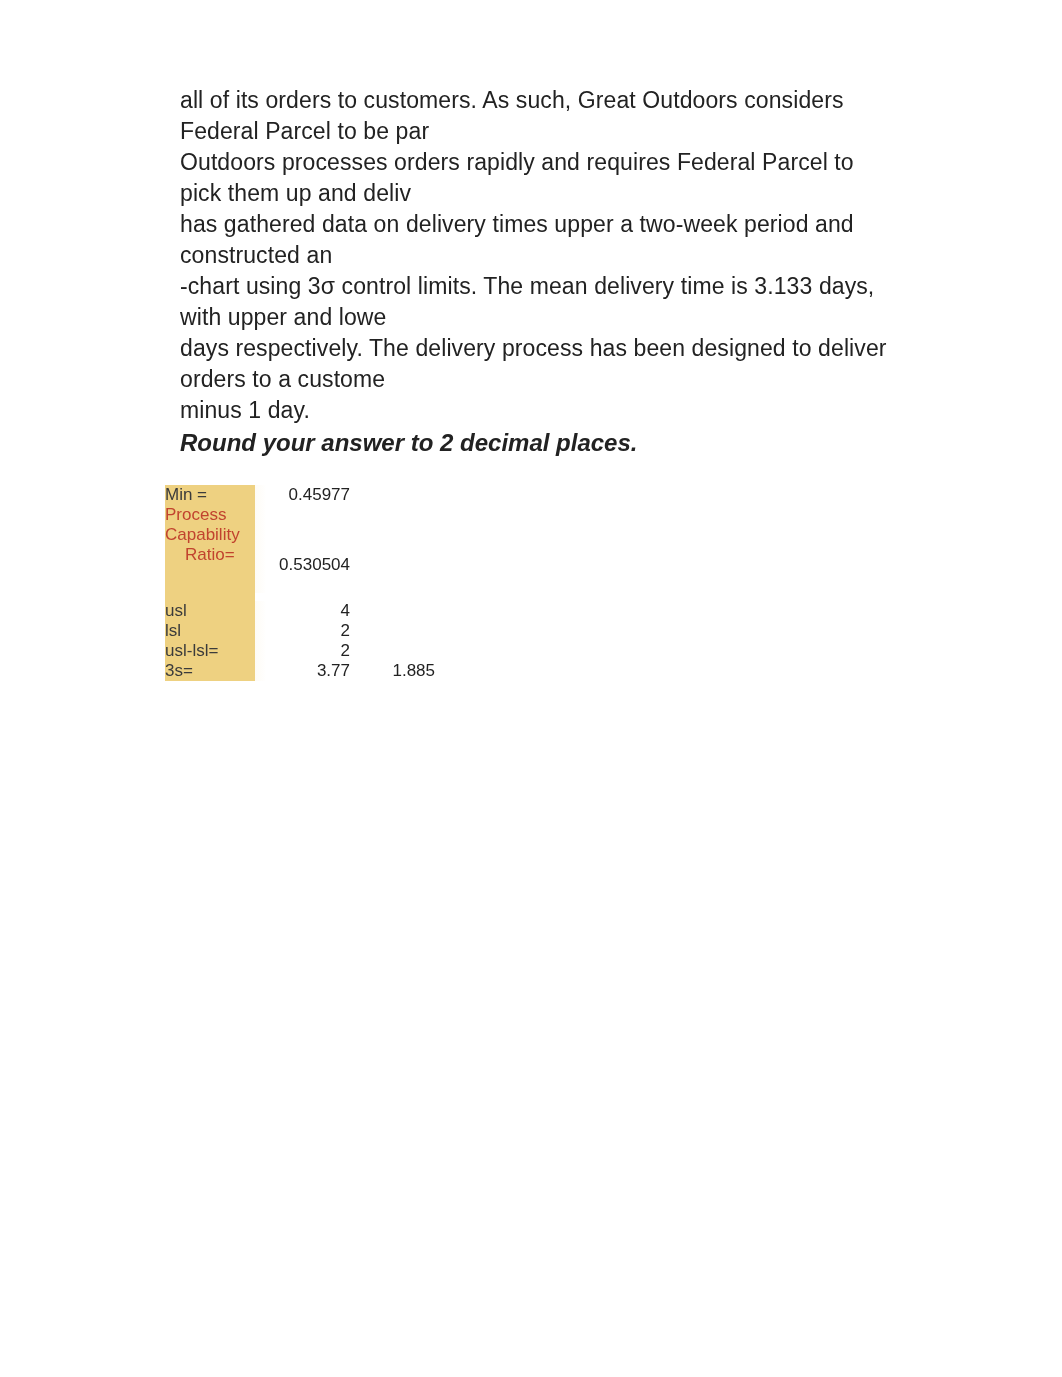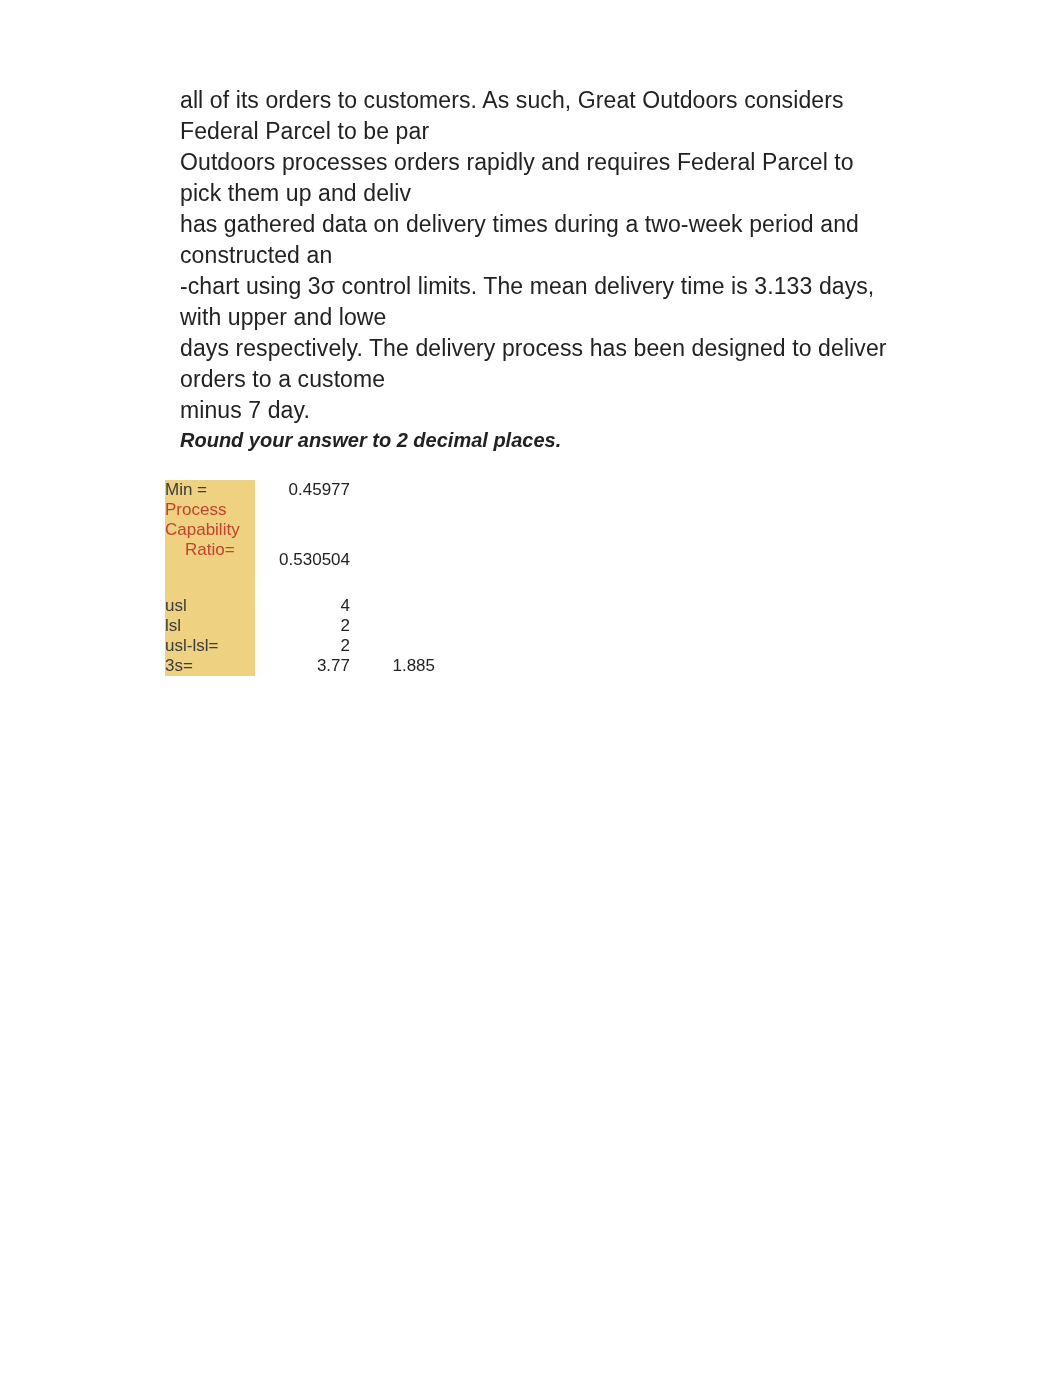--- a/index.html
+++ b/index.html
@@ -20,21 +20,21 @@
     .paragraph {
       font-size: 23px;
       line-height: 1.35;
       color: #222;
       max-width: 720px;
       letter-spacing: 0.1px;
     }
     .bold-instruction {
       font-weight: bold;
       font-style: italic;
-      font-size: 20px;
+      font-size: 24px;
       color: #222;
       margin-top: 2px;
     }
     .table-wrap {
       margin-top: 28px;
       margin-left: -15px;
       position: relative;
     }
     .table {
       border-collapse: collapse;
@@ -92,24 +92,24 @@
       background: radial-gradient(ellipse at center, rgba(255,255,255,0) 70%, rgba(255,255,255,0.0) 100%);
     }
   </style>
 </head>
 <body>
 
 <div class="content">
   <div class="paragraph">
     <span>all of its orders to customers. As such, Great Outdoors considers Federal Parcel to be par</span><br>
     <span>Outdoors processes orders rapidly and requires Federal Parcel to pick them up and deliv</span><br>
-    <span>has gathered data on delivery times during a two-week period and constructed an</span><br>
+    <span>has gathered data on delivery times upper a two-week period and constructed an</span><br>
     <span>-chart using 3σ control limits. The mean delivery time is 3.133 days, with upper and lowe</span><br>
     <span>days respectively. The delivery process has been designed to deliver orders to a custome</span><br>
-    <span>minus 7 day.</span>
+    <span>minus 1 day.</span>
   </div>
   <div class="bold-instruction">Round your answer to 2 decimal places.</div>
 
   <div class="table-wrap">
     <table class="table">
       <tbody>
           <tr>
         <td class="label-cell">Min =</td>
         <td class="value-cell">0.45977</td>
         <td class="extra-cell"></td>

